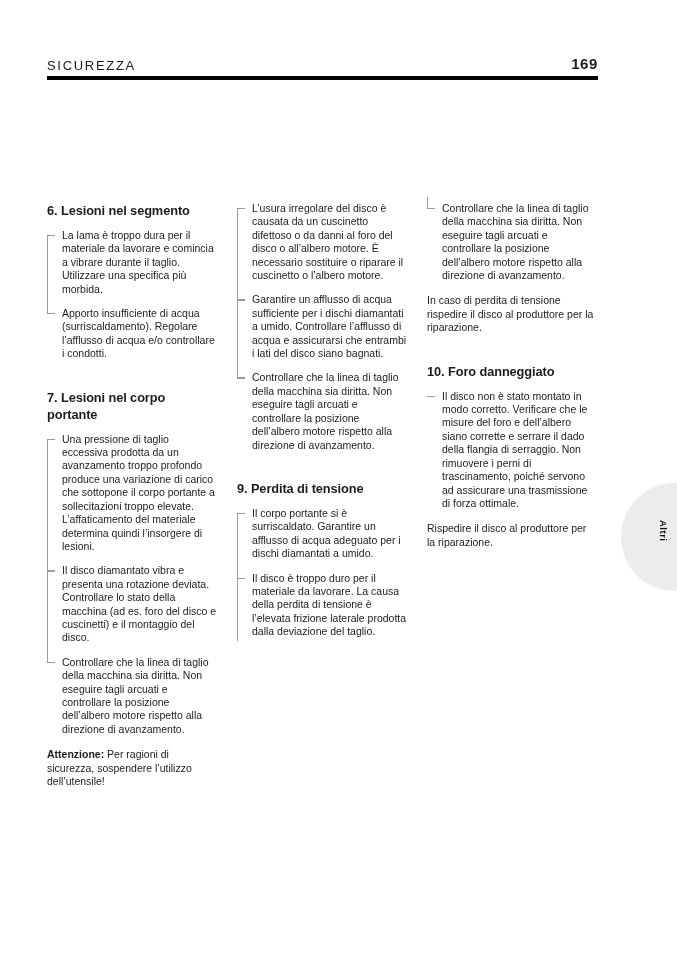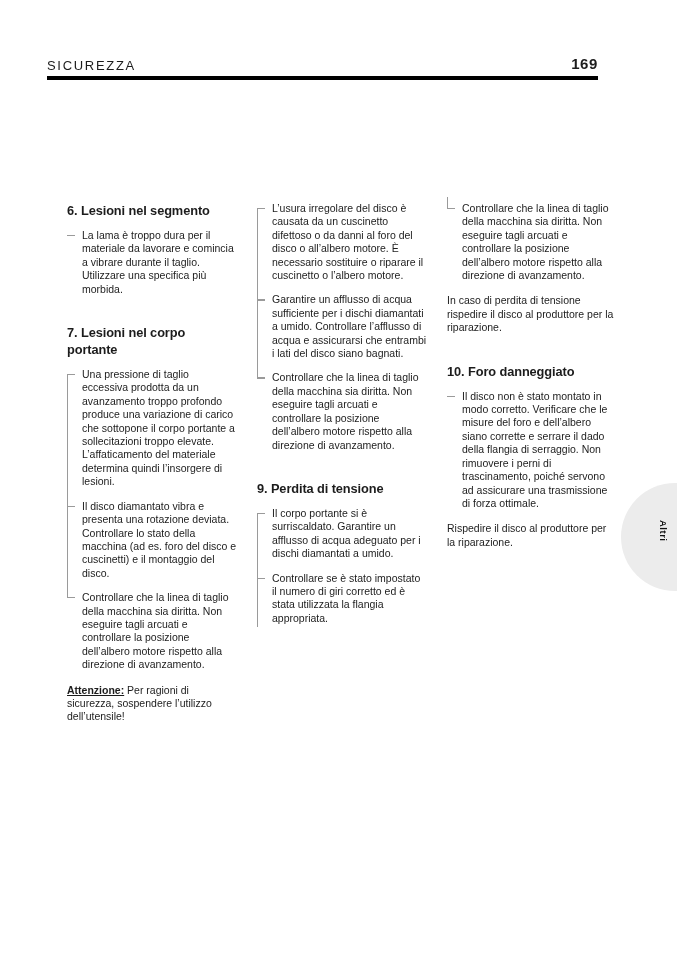--- a/index.html
+++ b/index.html
@@ -23,21 +23,21 @@
     font-size: 15px; font-weight: bold; letter-spacing: .6px;
   }
   .hdr-rule {
     position: absolute; left: 47px; right: 79px; top: 76px;
     height: 4px; background: #000;
   }
 
   
   .content {
     position: absolute; left: 47px; top: 202px; width: 551px;
-    display: flex; gap: 20px; margin-left: 20px;
+    display: flex; gap: 20px;
   }
   .col {
     flex: 0 0 170px; width: 170px;
     font-size: 10.5px; line-height: 13.4px;
   }
 
   .sec-title {
     font-size: 12.8px; font-weight: bold; line-height: 17px;
     letter-spacing: -0.1px; margin: 0 0 10px 0;
   }
@@ -58,21 +58,21 @@
   ul.dl.continues li:last-child::after { 
     content: ""; position: absolute; left: 0; top: 6px; bottom: -2px;
     width: 1.2px; background: #9a9a9a;
   }
   ul.dl.continued::before {     
     content: ""; position: absolute; left: 0; top: -5px;
     width: 1.2px; height: 11px; background: #9a9a9a;
   }
 
   .para { margin: 12px 0 0 0; }
-  .bold { font-weight: bold; text-decoration: underline; }
+  .bold { font-weight: bold; }
 
   
   .tab-circle {
     position: absolute; top: 483px; right: -52px;
     width: 108px; height: 108px; border-radius: 50%;
     background: #ececec;
   }
   .tab-label {
     position: absolute; top: 520px; right: 8px;
     writing-mode: vertical-rl;
@@ -87,20 +87,21 @@
   <div class="hdr-num">169</div>
   <div class="hdr-rule"></div>
 </div>
 
 <div class="content">
 
   <div class="col">
     <h2 class="sec-title">6. Lesioni nel segmento</h2>
     <ul class="dl">
       <li>La lama è troppo dura per il materiale da lavorare e comincia a vibrare durante il taglio. Utilizzare una specifica più morbida.</li>
+      <li>Apporto insufficiente di acqua (surriscaldamento). Regolare l’afflusso di acqua e/o controllare i condotti.</li>
     </ul>
 
     <h2 class="sec-title spaced">7. Lesioni nel corpo portante</h2>
     <ul class="dl">
       <li>Una pressione di taglio eccessiva prodotta da un avanzamento troppo profondo produce una variazione di carico che sottopone il corpo portante a sollecitazioni troppo elevate. L’affaticamento del materiale determina quindi l’insorgere di lesioni.</li>
       <li>Il disco diamantato vibra e presenta una rotazione deviata. Controllare lo stato della macchina (ad es. foro del disco e cuscinetti) e il montaggio del disco.</li>
       <li>Controllare che la linea di taglio della macchina sia diritta. Non eseguire tagli arcuati e controllare la posizione dell’albero motore rispetto alla direzione di avanzamento.</li>
     </ul>
 
     <p class="para"><span class="bold">Attenzione:</span><span> Per ragioni di sicurezza, sospendere l’utilizzo dell’utensile!</span></p>
@@ -109,21 +110,21 @@
   <div class="col">
     <ul class="dl">
       <li>L’usura irregolare del disco è causata da un cuscinetto difettoso o da danni al foro del disco o all’albero motore. È necessario sostituire o riparare il cuscinetto o l’albero motore.</li>
       <li>Garantire un afflusso di acqua sufficiente per i dischi diamantati a umido. Controllare l’afflusso di acqua e assicurarsi che entrambi i lati del disco siano bagnati.</li>
       <li>Controllare che la linea di taglio della macchina sia diritta. Non eseguire tagli arcuati e controllare la posizione dell’albero motore rispetto alla direzione di avanzamento.</li>
     </ul>
 
     <h2 class="sec-title spaced">9. Perdita di tensione</h2>
     <ul class="dl continues">
       <li>Il corpo portante si è surriscaldato. Garantire un afflusso di acqua adeguato per i dischi diamantati a umido.</li>
-      <li>Controllare se è stato impostato il numero di giri corretto ed è stata utilizzata la flangia appropriata.</li>
+      <li>Il disco è troppo duro per il materiale da lavorare. La causa della perdita di tensione è l’elevata frizione laterale prodotta dalla deviazione del taglio.</li>
     </ul>
   </div>
 
   <div class="col">
     <ul class="dl continued">
       <li>Controllare che la linea di taglio della macchina sia diritta. Non eseguire tagli arcuati e controllare la posizione dell’albero motore rispetto alla direzione di avanzamento.</li>
     </ul>
     <p class="para">In caso di perdita di tensione rispedire il disco al produttore per la riparazione.</p>
 
     <h2 class="sec-title spaced">10. Foro danneggiato</h2>

